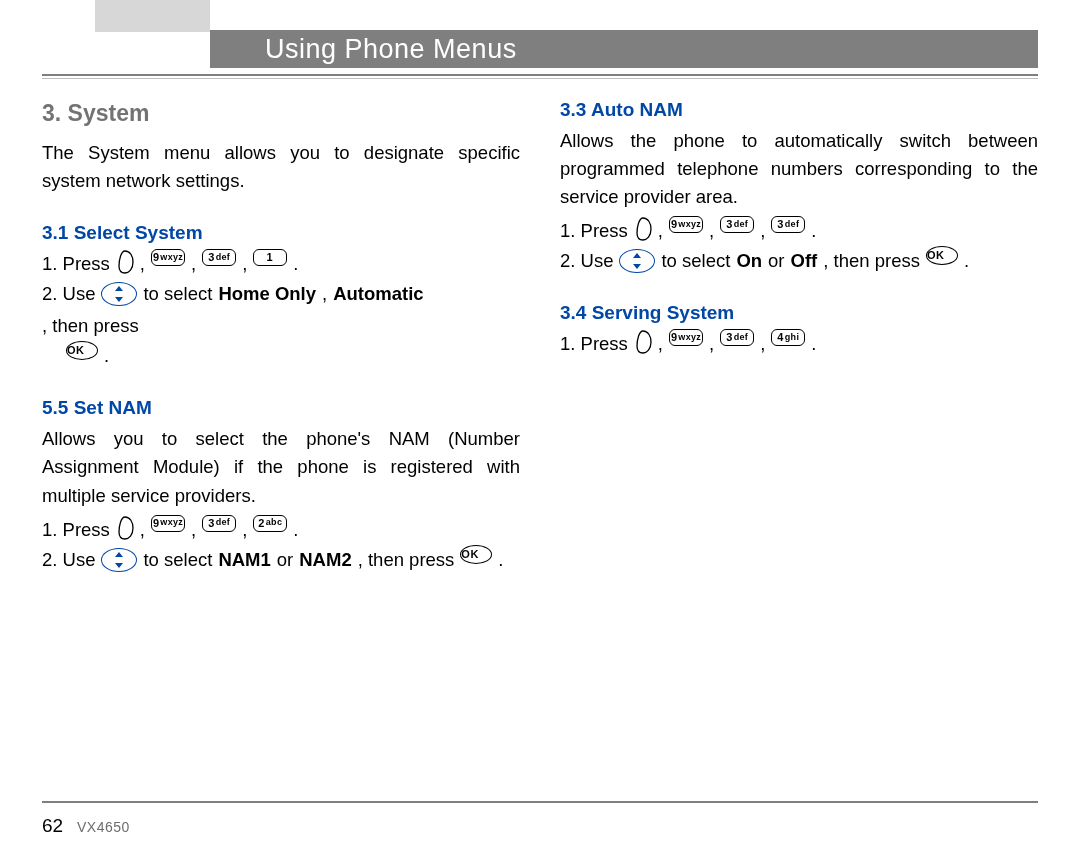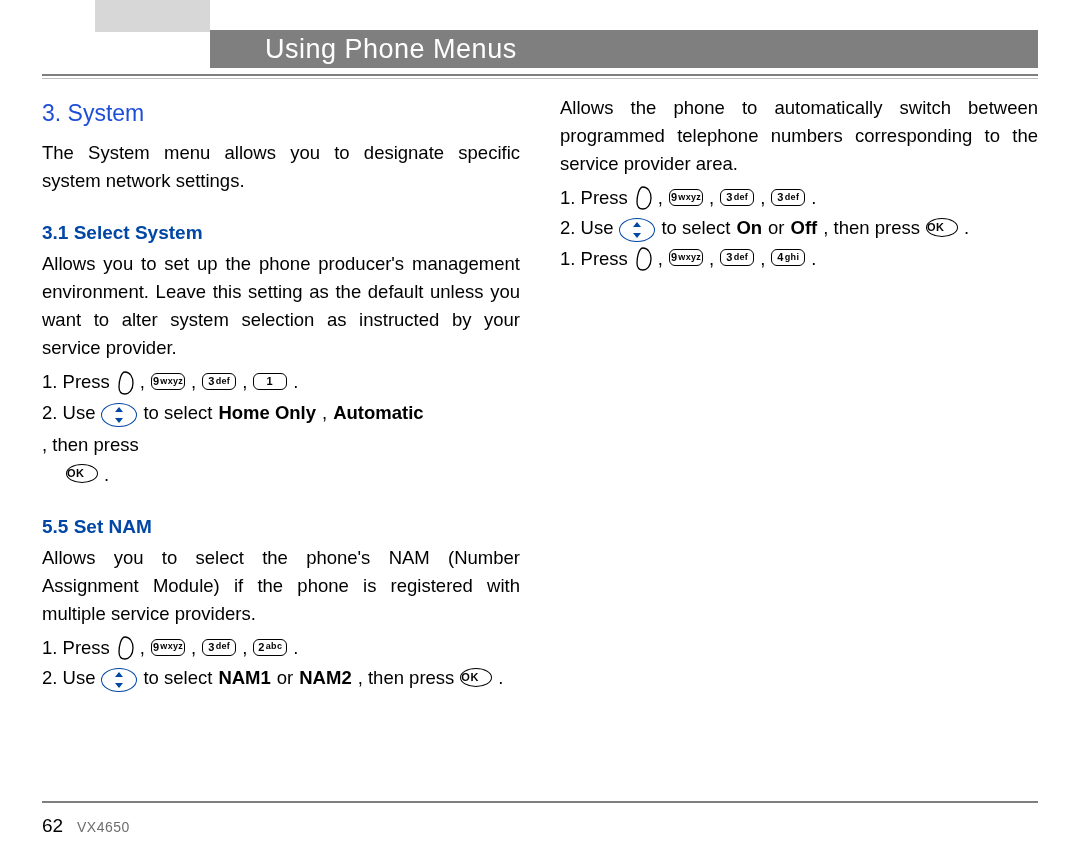--- a/index.html
+++ b/index.html
@@ -82,40 +82,39 @@
     top: 94px;
     bottom: 70px;
     column-count: 2;
     column-gap: 40px;
     column-fill: auto;
     font-size: 18.5px;
     line-height: 1.52;
   }
   .content > * { break-inside: avoid-column; }
   h2.section {
-    color: #1d4ed8;
+    color: #737373;
     font-size: 23px;
-    font-weight: normal;
+    font-weight: bold;
     margin: 0 0 8px 0;
   }
   h3.sub {
     color: #0047a6;
     font-size: 19px;
     font-weight: bold;
     margin: 24px 0 2px 0;
   }
   p.body {
     margin: 0 0 6px 0;
     text-align: justify;
   }
   .step {
     margin: 2px 0;
     text-align: left;
     display: flex;
-    align-items: center;
     flex-wrap: wrap;
     gap: 4px 6px;
   }
   .bold { font-weight: bold; }
   
   svg.key, span.soft, span.nav, span.ok {
     vertical-align: middle;
     display: inline-block;
   }
   .soft {
@@ -187,21 +186,20 @@
   </div>
 
   <div class="rule-top"></div>
 
   <div class="content">
 
     <h2 class="section" style="margin-top:2px;">3. System</h2>
     <p class="body">The System menu allows you to designate specific system network settings.</p>
 
     <h3 class="sub">3.1 Select System</h3>
-    <p class="body">Allows you to set up the phone producer's management environment. Leave this setting as the default unless you want to alter system selection as instructed by your service provider.</p>
 
     <div class="step">
       <span>1.  Press</span>
       <svg class="key soft" viewBox="0 0 18 24">
           <path d="M9 1 C14 1 17 6 17 12 C17 19 13 23 9 23 C5 23 3 20 3 16 C3 10 5 1 9 1 Z" fill="none" stroke="#000" stroke-width="1.3"></path>
         </svg>
         <span> ,</span>
       <span class="key-rect">
           <span class="dg">9</span>
           <span>wxyz</span>
@@ -266,20 +264,21 @@
       <span class="bold">NAM1</span>
         <span> or </span>
       <span class="bold">NAM2</span>
         <span>, then press</span>
       <span class="ok">OK</span>
         <span> .</span>
     </div>
 
     <div style="break-after: column; height:1px;"></div>
 
+    <h3 class="sub" style="margin-top:2px;">3.3 Auto NAM</h3>
     <p class="body">Allows the phone to automatically switch between programmed telephone numbers corresponding to the service provider area.</p>
 
     <div class="step">
       <span>1.  Press</span>
       <svg class="key soft" viewBox="0 0 18 24">
           <path d="M9 1 C14 1 17 6 17 12 C17 19 13 23 9 23 C5 23 3 20 3 16 C3 10 5 1 9 1 Z" fill="none" stroke="#000" stroke-width="1.3"></path>
         </svg>
         <span> ,</span>
       <span class="key-rect">
           <span class="dg">9</span>
@@ -303,20 +302,21 @@
       <span class="nav"></span>
       <span> to select </span>
       <span class="bold">On</span>
         <span> or </span>
       <span class="bold">Off</span>
         <span>, then press</span>
       <span class="ok">OK</span>
         <span> .</span>
     </div>
 
+    <h3 class="sub">3.4 Serving System</h3>
 
     <div class="step">
       <span>1.   Press</span>
       <svg class="key soft" viewBox="0 0 18 24">
           <path d="M9 1 C14 1 17 6 17 12 C17 19 13 23 9 23 C5 23 3 20 3 16 C3 10 5 1 9 1 Z" fill="none" stroke="#000" stroke-width="1.3"></path>
         </svg>
         <span> ,</span>
       <span class="key-rect">
           <span class="dg">9</span>
           <span>wxyz</span>

